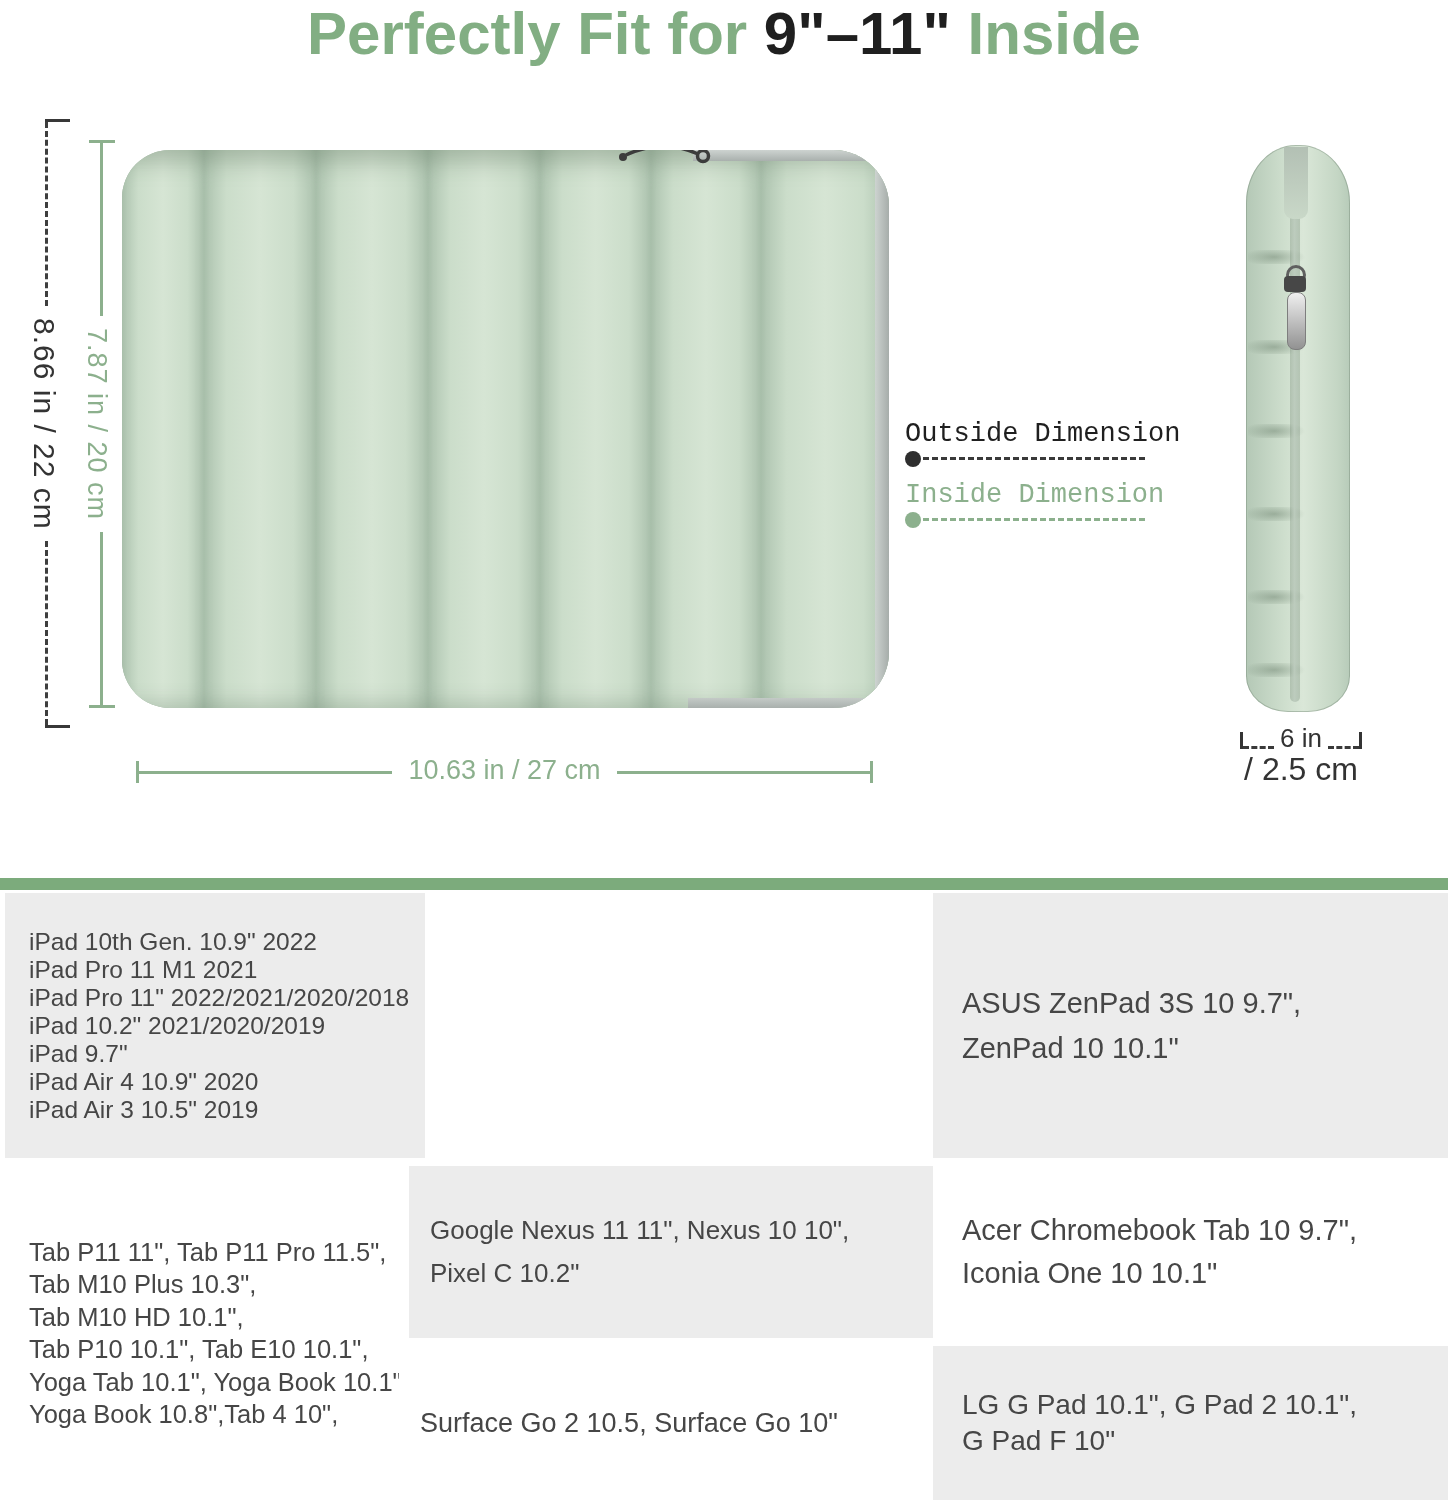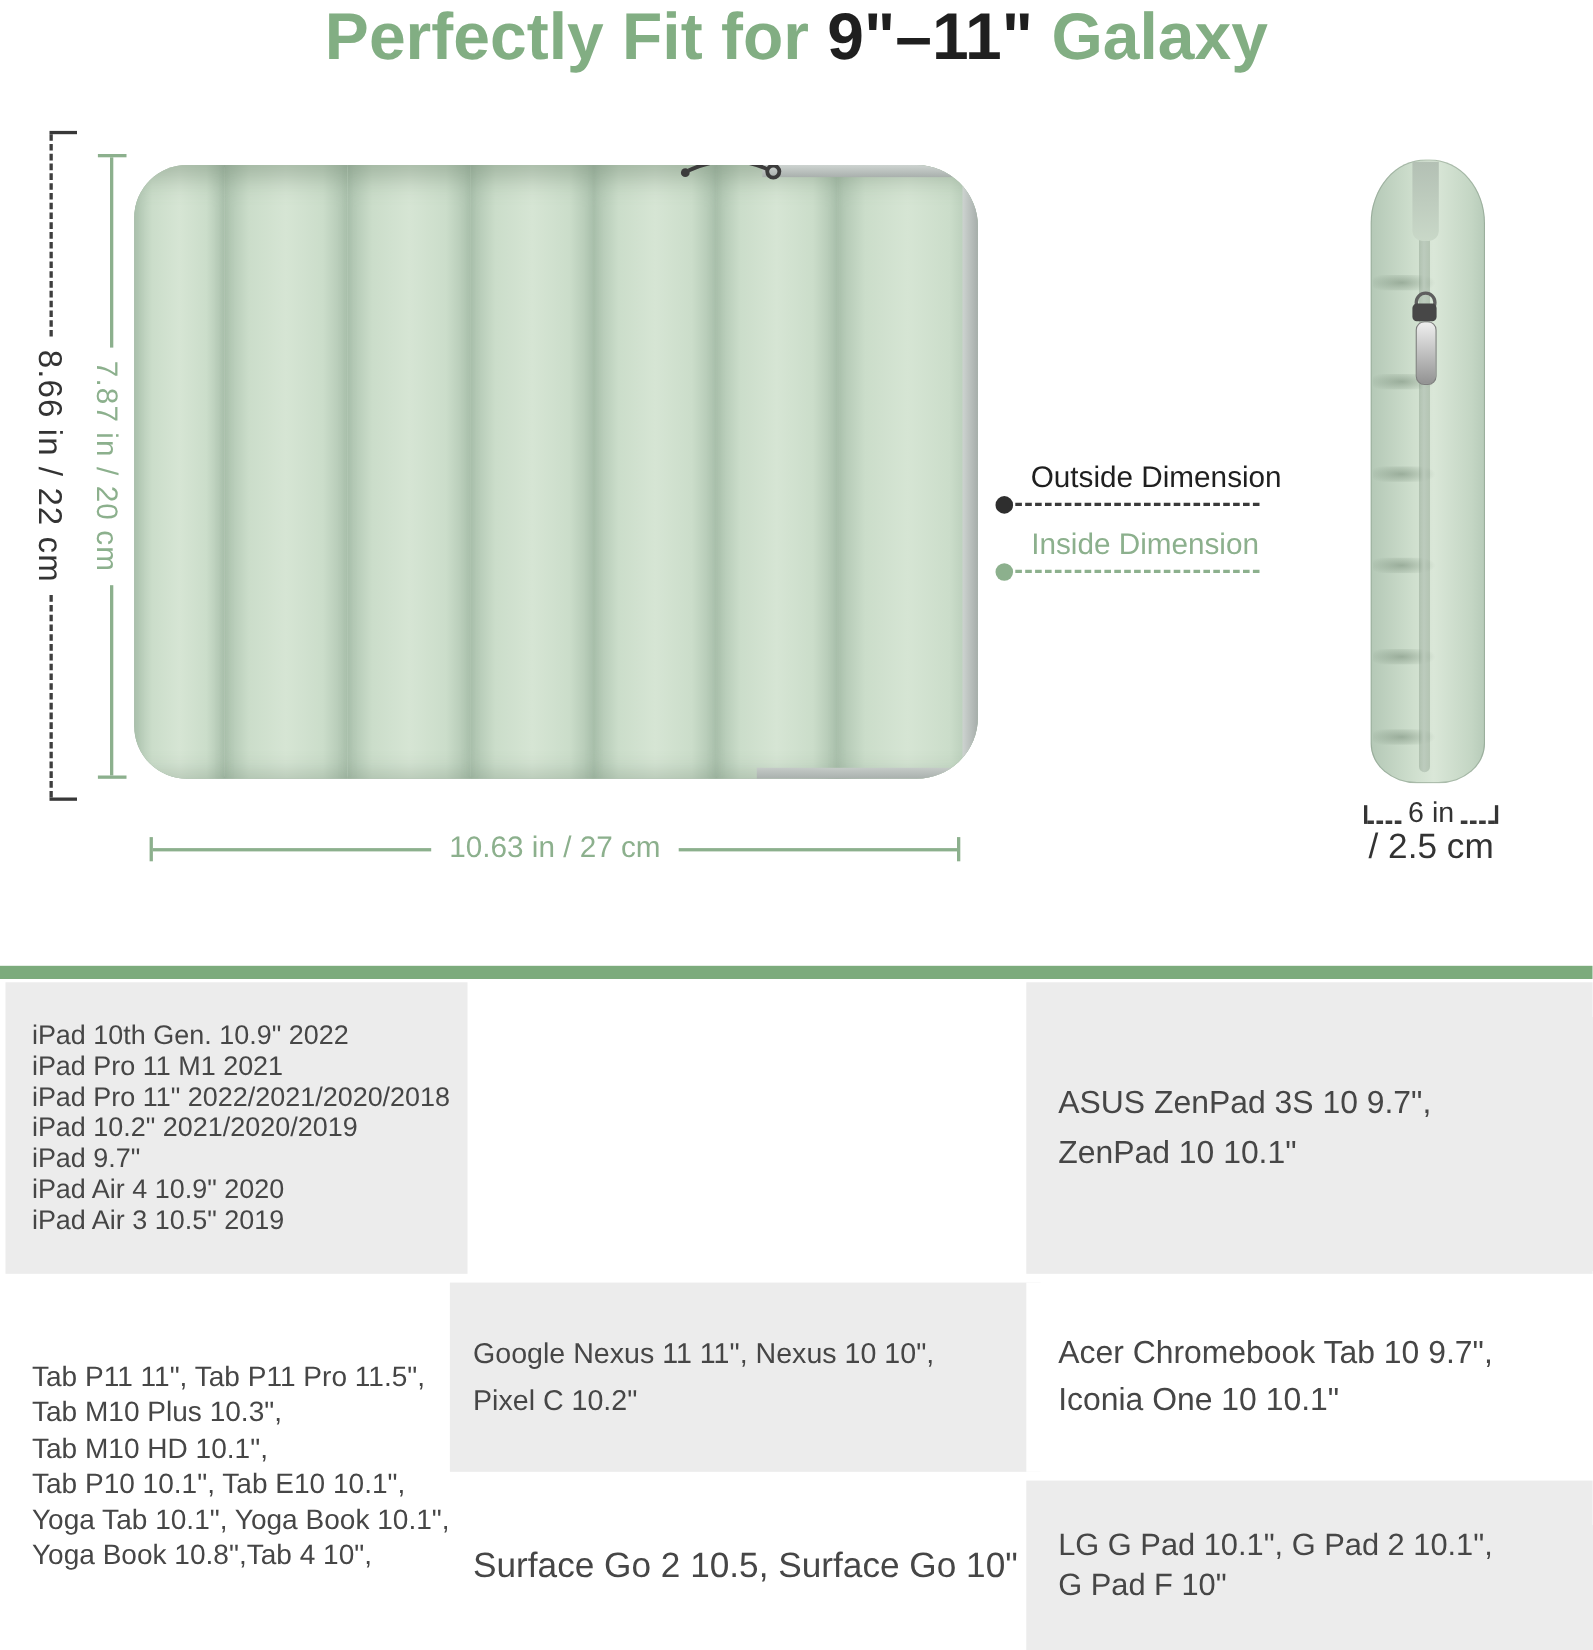--- a/index.html
+++ b/index.html
@@ -89,21 +89,21 @@
     display:flex;align-items:flex-end;}
   .side-dim-bracket .btick{width:3px;height:17px;background:#343434;flex:0 0 auto;}
   .side-dim-bracket .bseg{flex:1 1 0;height:0;border-bottom:3px dashed #3a3a3a;}
   .side-dim-bracket .blabel{font-size:26px;color:#333;line-height:1;margin-bottom:-2px;padding:0 6px;white-space:nowrap;}
   .side-dim-cm{position:absolute;left:1236px;top:751px;width:130px;text-align:center;
     font-size:32px;color:#333;white-space:nowrap;}
 
   
   .legend{position:absolute;left:905px;top:419px;width:240px;}
   .legend-item{margin-bottom:13px;}
-  .legend-label{font-size:27px;margin-left:32px;line-height:30px;white-space:nowrap;}
+  .legend-label{font-size:27px;margin-left:0;line-height:30px;white-space:nowrap;font-family:Liberation Mono, monospace;}
   .legend-item.outside .legend-label{color:#1f1f1f;}
   .legend-item.inside .legend-label{color:#8cb08d;text-align:center;}
   .legend-line{display:flex;align-items:center;height:17px;margin-top:1px;}
   .legend-dot{width:16px;height:16px;border-radius:50%;flex:0 0 auto;}
   .legend-item.outside .legend-dot{background:#2e2e2e;}
   .legend-item.inside .legend-dot{background:#8cb08d;}
   .legend-dash{flex:1 1 0;height:0;margin-left:2px;}
   .legend-item.outside .legend-dash{border-top:3px dashed #3a3a3a;}
   .legend-item.inside .legend-dash{border-top:3px dashed #8cb08d;}
 
@@ -112,30 +112,30 @@
   .cell{position:absolute;display:flex;align-items:center;color:#464646;}
   .cell .cell-text{white-space:pre-line;}
   .cell.gray{background:#ececec;}
   .cell.white{background:#ffffff;}
   .cell-ipad{left:5px;top:893px;width:396px;height:265px;font-size:24.5px;line-height:28px;padding-left:24px;}
   .cell-samsung{left:409px;top:893px;width:516px;height:263px;font-size:24.5px;line-height:29.5px;padding-left:21px;}
   .cell-asus{left:933px;top:893px;width:515px;height:265px;font-size:29px;line-height:45px;padding-left:29px;}
   .cell-lenovo{left:5px;top:1166px;width:396px;height:334px;font-size:25.5px;line-height:32.5px;padding-left:24px;}
   .cell-google{left:409px;top:1166px;width:516px;height:172px;font-size:26px;line-height:43px;padding-left:21px;}
   .cell-acer{left:933px;top:1166px;width:515px;height:172px;font-size:29px;line-height:43px;padding-left:29px;}
-  .cell-surface{left:409px;top:1346px;width:516px;height:154px;font-size:32px;line-height:34px;padding-left:21px;}
+  .cell-surface{left:399px;top:1346px;width:516px;height:154px;font-size:27px;line-height:34px;padding-left:21px;}
   .cell-lg{left:933px;top:1346px;width:515px;height:154px;font-size:28px;line-height:36px;padding-left:29px;}
 </style>
 </head>
 <body>
 
 <div class="stage">
 
   <div class="title">
-    <span class="t-green">Perfectly Fit for </span><span class="t-dark">9"–11"</span><span class="t-green"> Galaxy</span>
+    <span class="t-green">Perfectly Fit for </span><span class="t-dark">9"–11"</span><span class="t-green"> Inside</span>
   </div>
 
   <div class="sleeve-front">
     <div class="channel c1"></div>
     <div class="channel c2"></div>
     <div class="channel c3"></div>
     <div class="channel c4"></div>
     <div class="channel c5"></div>
     <div class="channel c6"></div>
     <div class="channel c7"></div>

